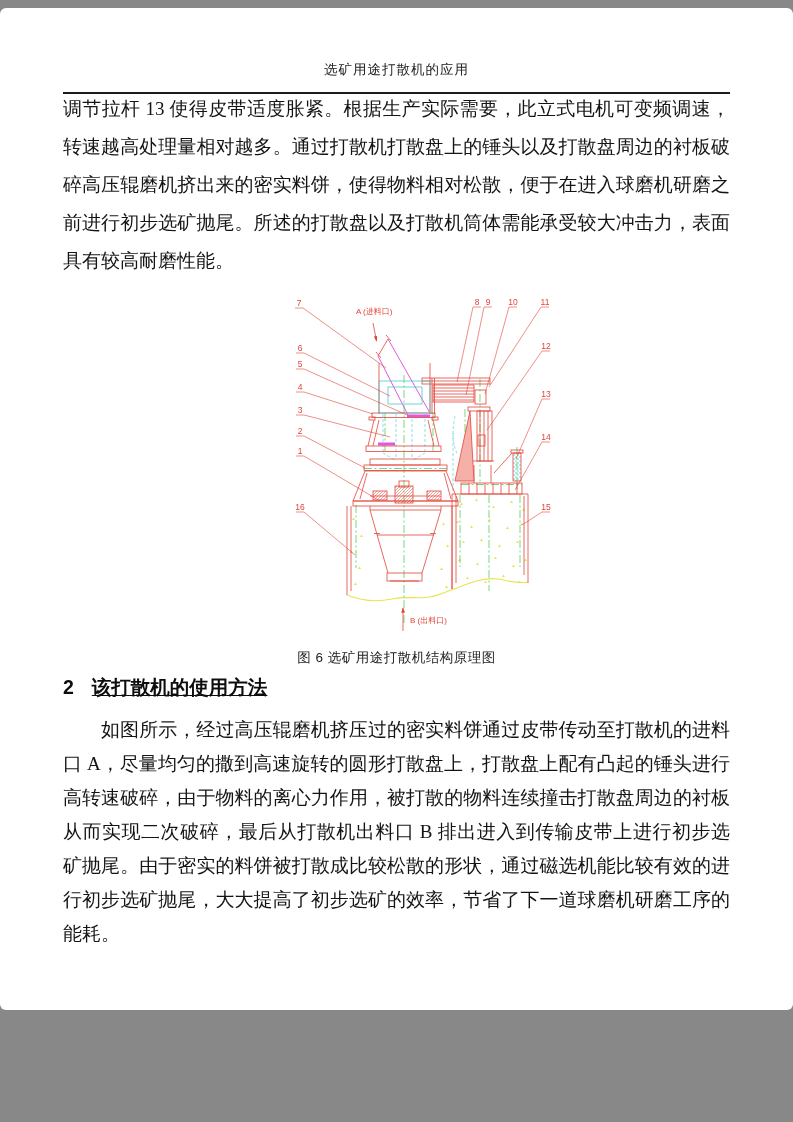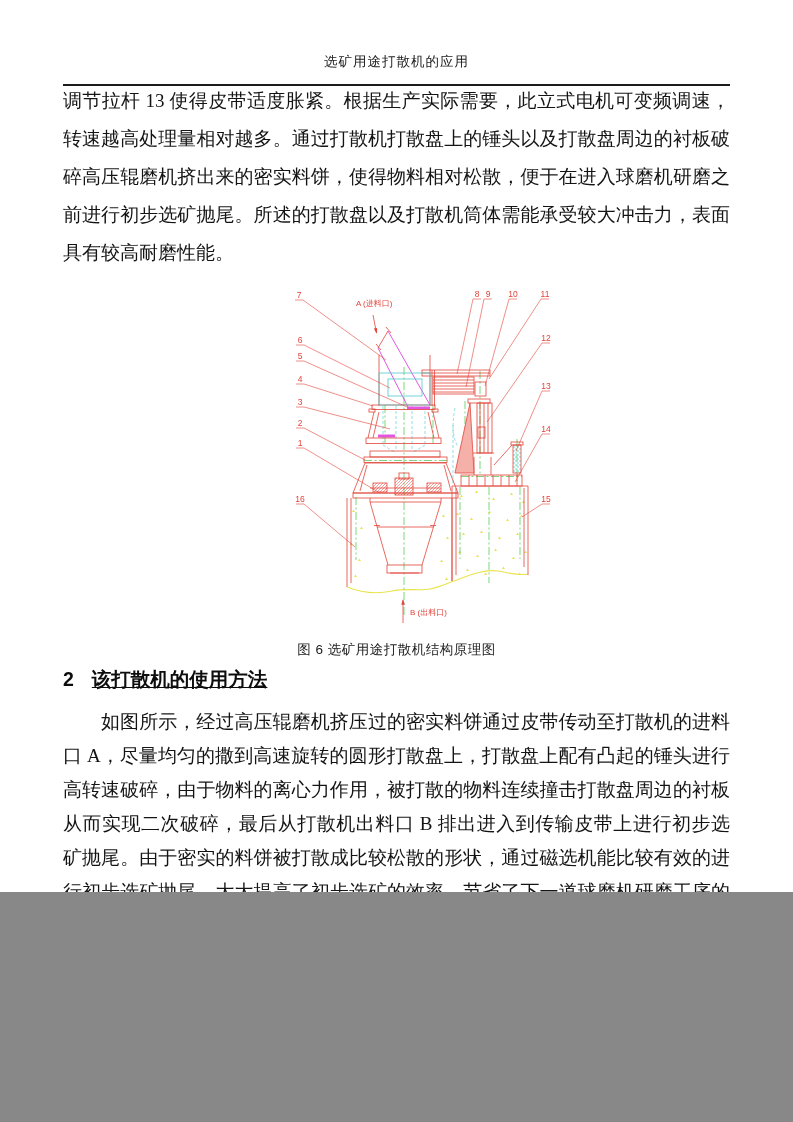--- a/index.html
+++ b/index.html
@@ -1,19 +1,19 @@
 <!DOCTYPE html>
 <html><head>
 <meta charset="utf-8">
 <style>
   html,body{margin:0;padding:0;background:#888;}
   .page{
-    position:relative;width:793px;height:892px;margin:0 auto;
+    position:relative;width:793px;height:1002px;margin:8px auto;
     background:#ffffff;overflow:hidden;
-    font-family:"Liberation Serif","DejaVu Serif",serif;color:#1a1a1a;
+    font-family:"Liberation Serif","DejaVu Serif",serif;color:#1a1a1a;border-radius:6px;
   }
   .running-header{
     position:absolute;top:53px;left:63px;width:667px;
     text-align:center;font-size:13.5px;letter-spacing:1px;color:#222;
   }
   .header-rule{
     position:absolute;top:84px;left:63px;width:667px;height:2px;background:#1c1c1c;
   }
   .body-para{
     position:absolute;left:63px;width:667px;margin:0;

